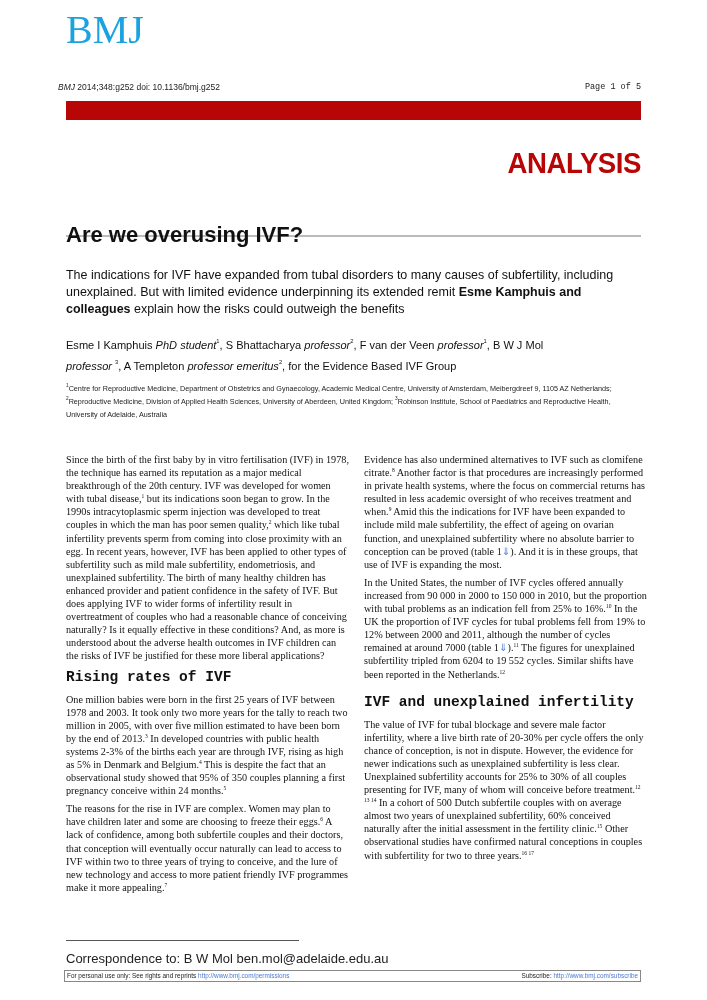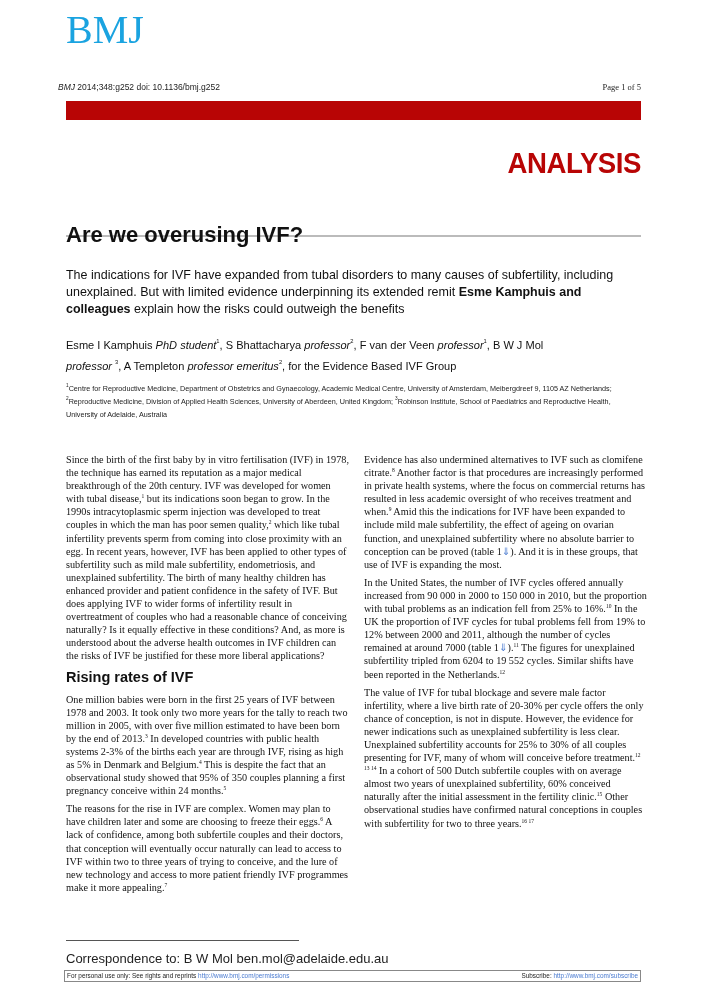--- a/index.html
+++ b/index.html
@@ -1,37 +1,37 @@
 <!DOCTYPE html>
 <html><head>
   <meta charset="utf-8">
   <style>
     html, body { margin: 0; padding: 0; background: #ffffff; }
     body { width: 707px; height: 1000px; position: relative; overflow: hidden; color: #111; }
     .logo { position: absolute; left: 66px; top: 10px; font-family: "Liberation Serif", serif; font-size: 40px; color: #1aa3e0; letter-spacing: 0px; line-height: 1; }
     .citation { position: absolute; left: 58px; top: 82px; font-family: "Liberation Sans", sans-serif; font-size: 8.5px; color: #222; }
     .citation .journal { font-style: italic; }
-    .pageno { position: absolute; right: 66px; top: 82px; font-family: Liberation Serif, serif; font-size: 8.5px; color: #222; }
+    .pageno { position: absolute; right: 66px; top: 82px; font-family: Liberation Mono, monospace; font-size: 8.5px; color: #222; }
     .redbar { position: absolute; left: 66px; top: 101px; width: 575px; height: 19px; background: #b80505; }
     .section-label { position: absolute; right: 66px; top: 146px; font-family: "Liberation Sans", sans-serif; font-weight: bold; font-size: 30px; color: #b80505; letter-spacing: -0.5px; transform: scaleX(0.92); transform-origin: right center; }
     .grayrule { position: absolute; left: 66px; top: 235px; width: 575px; height: 2px; background: #bbbbbb; }
     .title { position: absolute; left: 66px; top: 222px; font-family: "Liberation Sans", sans-serif; font-weight: bold; font-size: 22px; color: #111; }
     .standfirst { position: absolute; left: 66px; top: 266px; width: 580px; font-family: "Liberation Sans", sans-serif; font-size: 13px; line-height: 17px; color: #111; transform: scaleX(0.96); transform-origin: left top; }
     .standfirst b { font-weight: bold; }
     .authors { position: absolute; left: 66px; top: 335px; width: 580px; font-family: "Liberation Sans", sans-serif; font-size: 11.5px; line-height: 21px; color: #111; transform: scaleX(0.96); transform-origin: left top; }
     .authors i { font-style: italic; }
     .authors sup { font-size: 6px; vertical-align: 6px; line-height: 0; }
     .affil { position: absolute; left: 66px; top: 382px; width: 590px; font-family: "Liberation Sans", sans-serif; font-size: 7.6px; line-height: 13px; color: #222; transform: scaleX(0.95); transform-origin: left top; }
     .affil sup { font-size: 5px; vertical-align: 4px; line-height: 0; }
     .col { position: absolute; top: 453px; width: 283px; font-family: "Liberation Serif", serif; font-size: 10.2px; line-height: 13.1px; color: #111; }
     .col.left { left: 66px; }
     .col.right { left: 364px; }
     .col p { margin: 0 0 5px 0; text-align: left; }
     .col sup { font-size: 5.5px; vertical-align: 4px; line-height: 0; }
-    .col h2 { font-family: Liberation Sans, sans-serif; font-weight: bold; font-size: 14.5px; margin: 0 0 7px 0; line-height: 18px; }
+    .col h2 { font-family: Liberation Mono, monospace; font-weight: bold; font-size: 14.5px; margin: 0 0 7px 0; line-height: 18px; }
     .col h2.second { margin-top: 12px; }
     .tbl-link { color: #4a7bd0; }
     .footrule { position: absolute; left: 66px; top: 940px; width: 233px; height: 1px; background: #555; }
     .corr { position: absolute; left: 66px; top: 951px; font-family: "Liberation Sans", sans-serif; font-size: 13px; color: #222; }
     .footbox { position: absolute; left: 64px; top: 970px; width: 577px; height: 12px; border: 1px solid #888; box-sizing: border-box; font-family: "Liberation Sans", sans-serif; font-size: 6.4px; color: #222; }
     .footbox .l { position: absolute; left: 2px; top: 1px; }
     .footbox .r { position: absolute; right: 2px; top: 1px; }
     .footbox a { color: #4a7bd0; text-decoration: none; }
   </style>
 </head>
@@ -58,20 +58,21 @@
 <div class="col left">
   <p><span>Since the birth of the first baby by in vitro fertilisation (IVF) in 1978, the technique has earned its reputation as a major medical breakthrough of the 20th century. IVF was developed for women with tubal disease,</span><sup>1</sup><span> but its indications soon began to grow. In the 1990s intracytoplasmic sperm injection was developed to treat couples in which the man has poor semen quality,</span><sup>2</sup><span> which like tubal infertility prevents sperm from coming into close proximity with an egg. In recent years, however, IVF has been applied to other types of subfertility such as mild male subfertility, endometriosis, and unexplained subfertility. The birth of many healthy children has enhanced provider and patient confidence in the safety of IVF. But does applying IVF to wider forms of infertility result in overtreatment of couples who had a reasonable chance of conceiving naturally? Is it equally effective in these conditions? And, as more is understood about the adverse health outcomes in IVF children can the risks of IVF be justified for these more liberal applications?</span></p>
   <h2>Rising rates of IVF</h2>
   <p><span>One million babies were born in the first 25 years of IVF between 1978 and 2003. It took only two more years for the tally to reach two million in 2005, with over five million estimated to have been born by the end of 2013.</span><sup>3</sup><span> In developed countries with public health systems 2-3% of the births each year are through IVF, rising as high as 5% in Denmark and Belgium.</span><sup>4</sup><span> This is despite the fact that an observational study showed that 95% of 350 couples planning a first pregnancy conceive within 24 months.</span><sup>5</sup></p>
   <p><span>The reasons for the rise in IVF are complex. Women may plan to have children later and some are choosing to freeze their eggs.</span><sup>6</sup><span> A lack of confidence, among both subfertile couples and their doctors, that conception will eventually occur naturally can lead to access to IVF within two to three years of trying to conceive, and the lure of new technology and access to more patient friendly IVF programmes make it more appealing.</span><sup>7</sup></p>
 </div>
 
 <div class="col right">
   <p><span>Evidence has also undermined alternatives to IVF such as clomifene citrate.</span><sup>8</sup><span> Another factor is that procedures are increasingly performed in private health systems, where the focus on commercial returns has resulted in less academic oversight of who receives treatment and when.</span><sup>9</sup><span> Amid this the indications for IVF have been expanded to include mild male subfertility, the effect of ageing on ovarian function, and unexplained subfertility where no absolute barrier to conception can be proved (table 1</span><span class="tbl-link">⇓</span><span>). And it is in these groups, that use of IVF is expanding the most.</span></p>
   <p><span>In the United States, the number of IVF cycles offered annually increased from 90 000 in 2000 to 150 000 in 2010, but the proportion with tubal problems as an indication fell from 25% to 16%.</span><sup>10</sup><span> In the UK the proportion of IVF cycles for tubal problems fell from 19% to 12% between 2000 and 2011, although the number of cycles remained at around 7000 (table 1</span><span class="tbl-link">⇓</span><span>).</span><sup>11</sup><span> The figures for unexplained subfertility tripled from 6204 to 19 552 cycles. Similar shifts have been reported in the Netherlands.</span><sup>12</sup></p>
+  <h2 class="second">IVF and unexplained infertility</h2>
   <p><span>The value of IVF for tubal blockage and severe male factor infertility, where a live birth rate of 20-30% per cycle offers the only chance of conception, is not in dispute. However, the evidence for newer indications such as unexplained subfertility is less clear. Unexplained subfertility accounts for 25% to 30% of all couples presenting for IVF, many of whom will conceive before treatment.</span><sup>12 13 14</sup><span> In a cohort of 500 Dutch subfertile couples with on average almost two years of unexplained subfertility, 60% conceived naturally after the initial assessment in the fertility clinic.</span><sup>15</sup><span> Other observational studies have confirmed natural conceptions in couples with subfertility for two to three years.</span><sup>16 17</sup></p>
 </div>
 
 <div class="footrule"></div>
 <div class="corr">Correspondence to: B W Mol ben.mol@adelaide.edu.au</div>
 <div class="footbox">
   <span class="l"><span>For personal use only: See rights and reprints </span><a>http://www.bmj.com/permissions</a></span>
   <span class="r"><span>Subscribe: </span><a>http://www.bmj.com/subscribe</a></span>
 </div>
 

